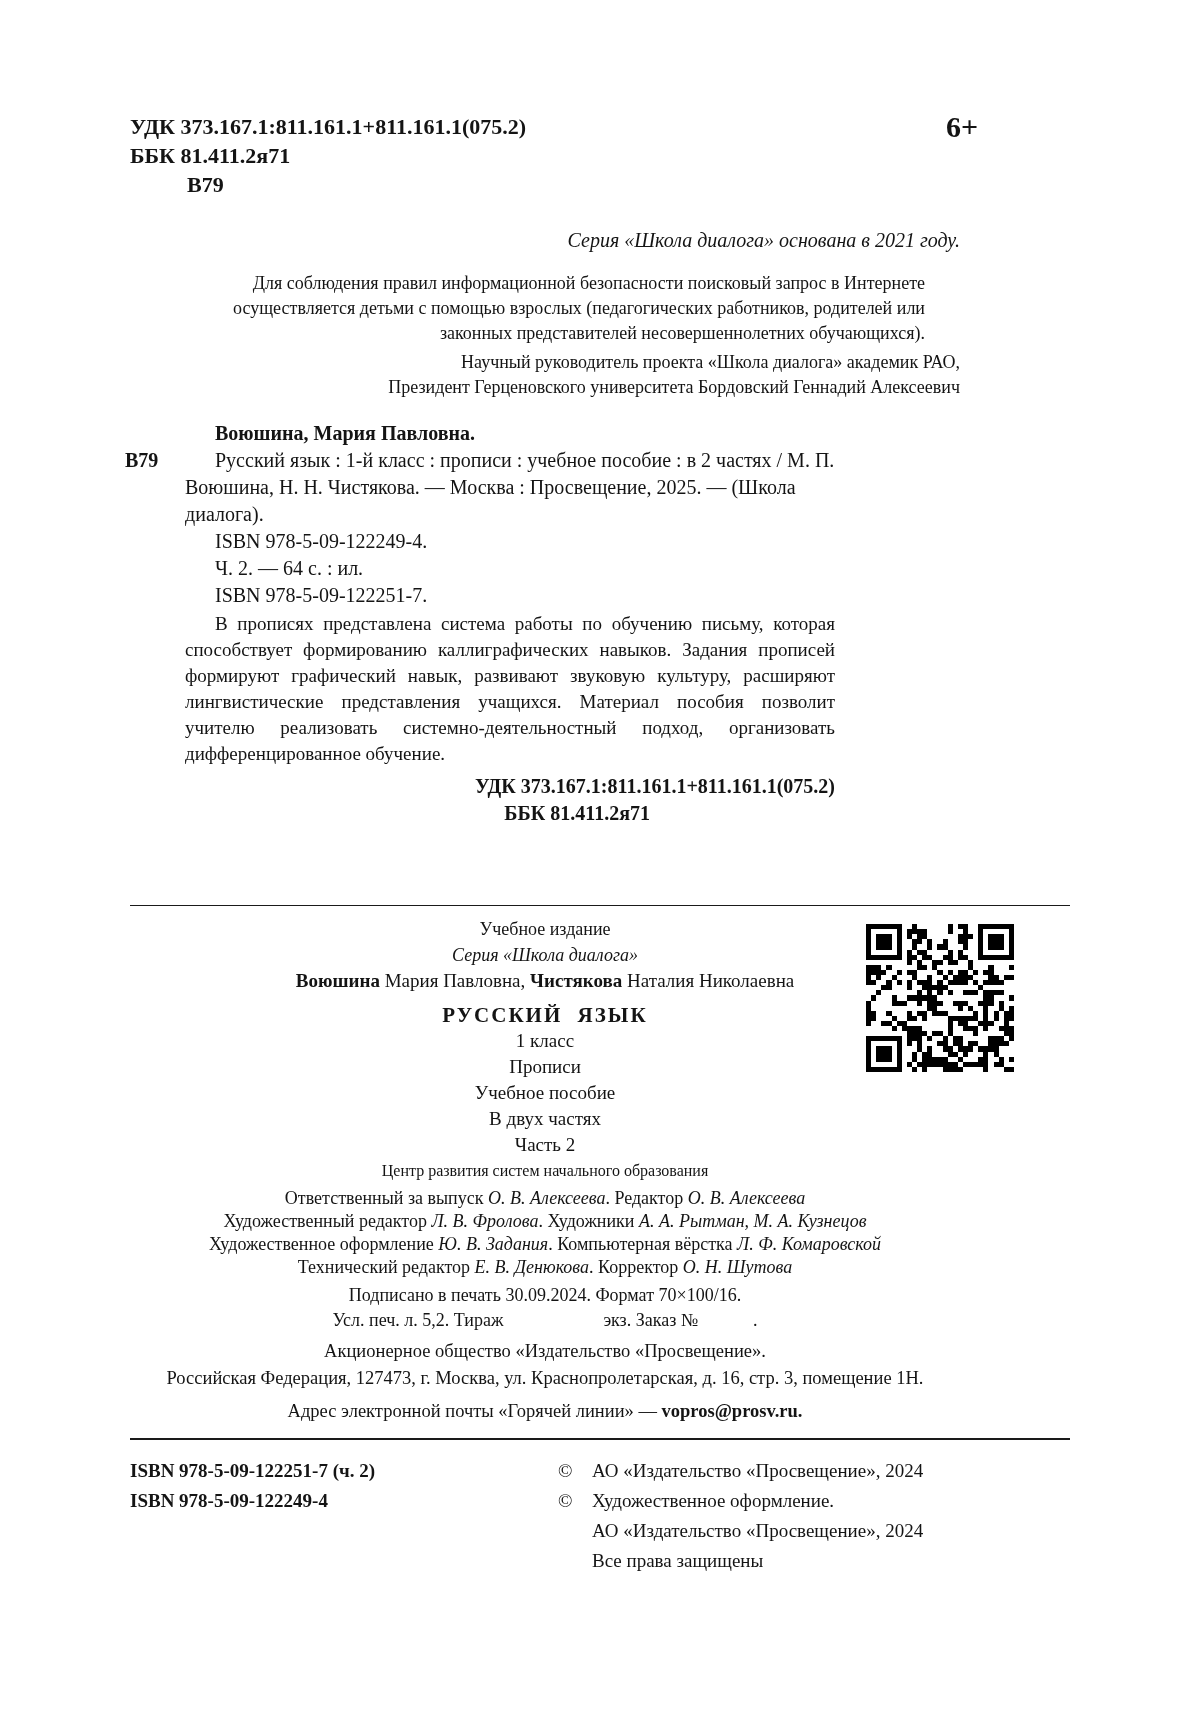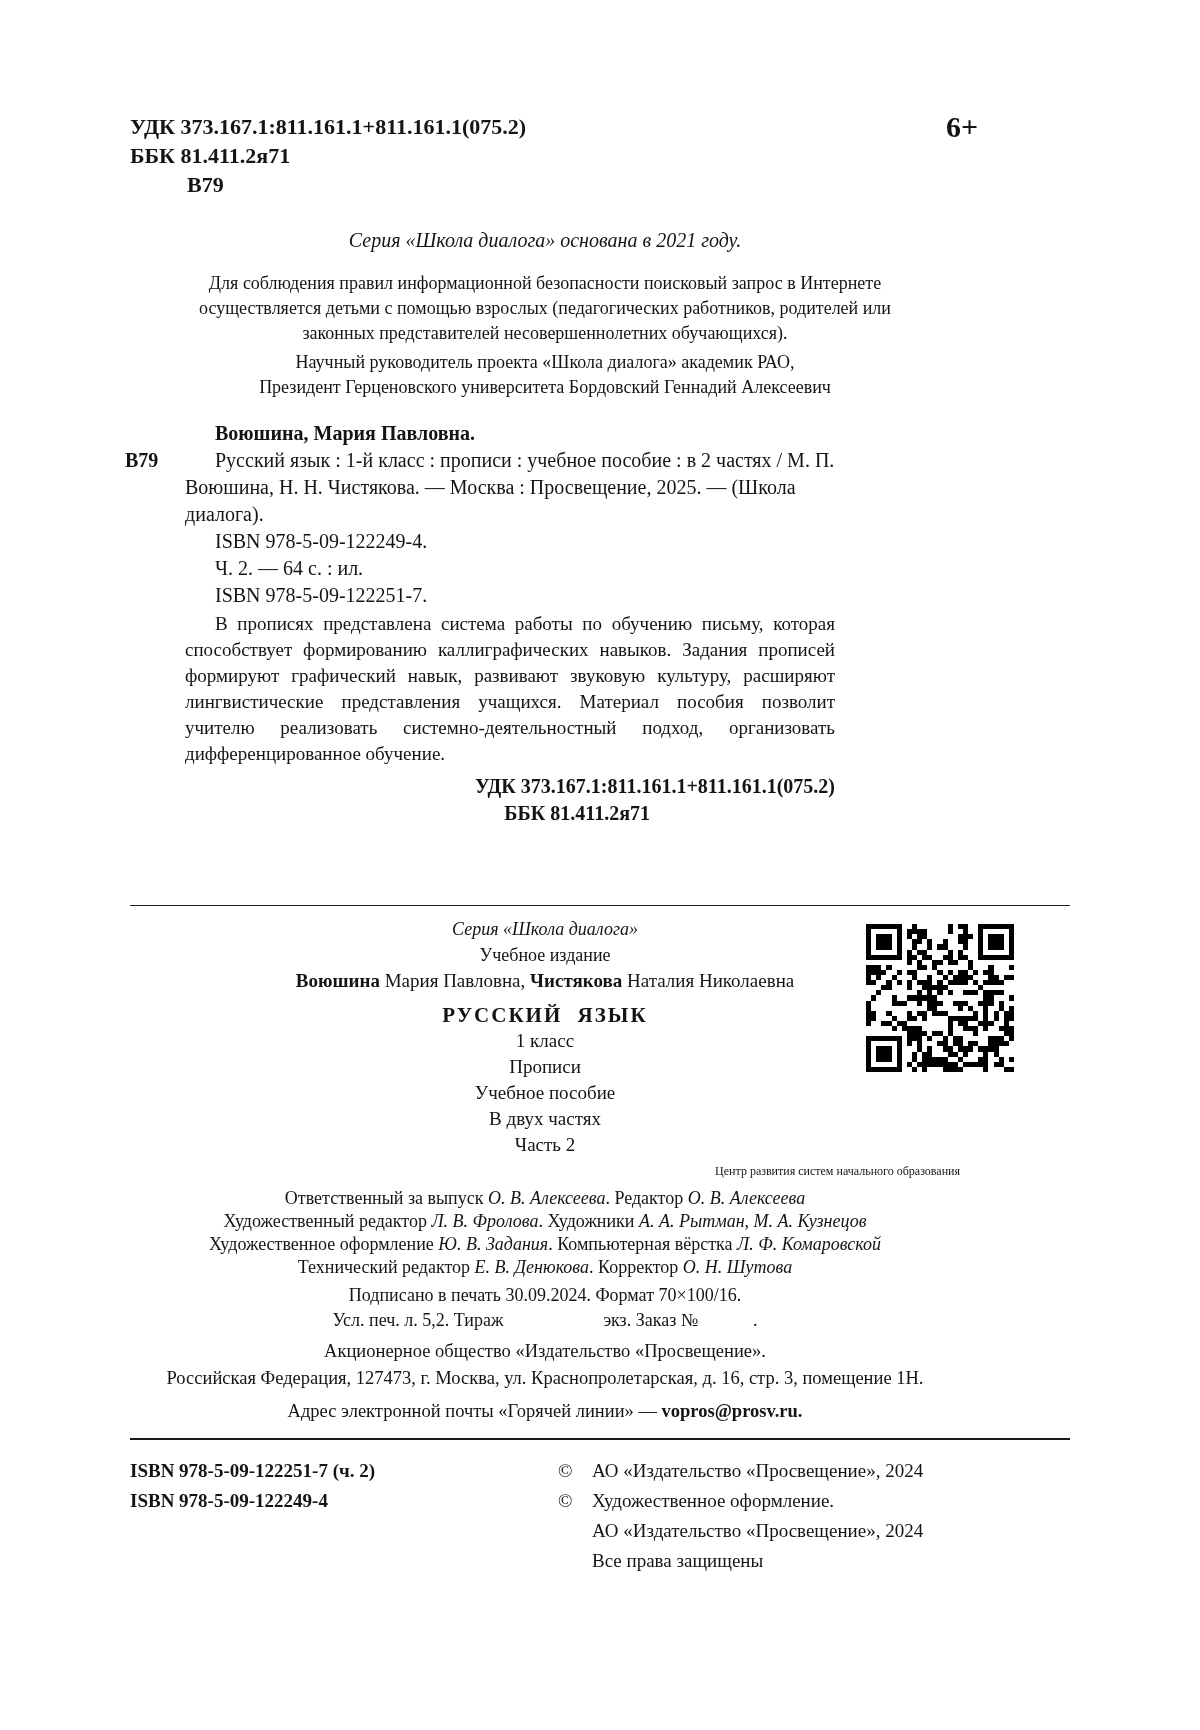--- a/index.html
+++ b/index.html
@@ -14,21 +14,21 @@
   .b { font-weight: bold; }
   .i { font-style: italic; }
 
   
   .header { display: flex; justify-content: space-between; align-items: flex-start; }
   .header-left { font-size: 22px; font-weight: bold; line-height: 29px; }
   .header-left .code { margin-left: 57px; }
   .age { font-size: 30px; font-weight: bold; margin-right: 92px; line-height: 30px; }
 
   
-  .top-center { width: 830px; text-align: center; }
+  .top-center { width: 830px; text-align: right; }
   .series-note { margin-top: 28px; font-size: 20px; font-style: italic; line-height: 26px; }
   .safety { margin-top: 18px; font-size: 18px; line-height: 25px; width: 760px; margin-left: auto; margin-right: auto; }
   .supervisor { margin-top: 4px; font-size: 18px; line-height: 25px; }
 
   
   .bib { position: relative; margin: 20px 0 0 55px; width: 650px; font-size: 20px; line-height: 27px; }
   .bib-code { position: absolute; left: -60px; top: 27px; font-weight: bold; }
   .bib-author { text-indent: 30px; font-weight: bold; }
   .bib-desc { text-indent: 30px; }
   .bib-line { margin-left: 30px; }
@@ -40,21 +40,21 @@
   .rule2 { border-top: 2px solid #1a1a1a; margin-top: 14px; }
 
   
   .imprint { position: relative; margin-top: 10px; }
   .imprint-text { width: 830px; text-align: center; }
   .imp-line { font-size: 18px; line-height: 26px; }
   .imp-series { font-style: italic; }
   .imp-authors { font-size: 19px; line-height: 26px; }
   .imp-title { font-size: 21px; font-weight: bold; letter-spacing: 2px; word-spacing: 8px; margin-top: 8px; line-height: 26px; }
   .imp-mid { font-size: 19px; line-height: 26px; text-align: center; }
-  .imp-center-org { font-size: 12px; line-height: 26px; text-align: right; }
+  .imp-center-org { font-size: 16px; line-height: 26px; }
   .staff-block { margin-top: 3px; }
   .staff-line { font-size: 18px; line-height: 23px; }
   .print-line { font-size: 18px; line-height: 25px; margin-top: 4px; }
   .run-line { font-size: 18px; line-height: 25px; }
   .gap-lg { display: inline-block; width: 100px; }
   .gap-sm { display: inline-block; width: 55px; }
   .publisher-line { font-size: 18.5px; line-height: 25px; margin-top: 6px; }
   .address-line { font-size: 18.5px; line-height: 25px; margin-top: 2px; }
   .hotline-line { font-size: 18.5px; line-height: 25px; margin-top: 8px; }
 
@@ -421,22 +421,22 @@
           <rect x="28" y="1" width="1" height="5"></rect>
           <rect x="24" y="2" width="3" height="3"></rect>
           <rect x="0" y="22" width="7" height="1"></rect>
           <rect x="0" y="28" width="7" height="1"></rect>
           <rect x="0" y="23" width="1" height="5"></rect>
           <rect x="6" y="23" width="1" height="5"></rect>
           <rect x="2" y="24" width="3" height="3"></rect>
         </svg>
     </div>
     <div class="imprint-text">
+      <div class="imp-line">Учебное издание</div>
       <div class="imp-line imp-series">Серия «Школа диалога»</div>
-      <div class="imp-line">Учебное издание</div>
       <div class="imp-authors"><span class="b">Воюшина</span><span> Мария Павловна, </span><span class="b">Чистякова</span><span> Наталия Николаевна</span></div>
       <div class="imp-title">РУССКИЙ ЯЗЫК</div>
       <div class="imp-mid">1 класс</div>
       <div class="imp-mid">Прописи</div>
       <div class="imp-mid">Учебное пособие</div>
       <div class="imp-mid">В двух частях</div>
       <div class="imp-mid">Часть 2</div>
       <div class="imp-center-org">Центр развития систем начального образования</div>
       <div class="staff-block">
         <div class="staff-line"><span>Ответственный за выпуск </span><span class="i">О. В. Алексеева</span><span>. Редактор </span><span class="i">О. В. Алексеева</span></div>

